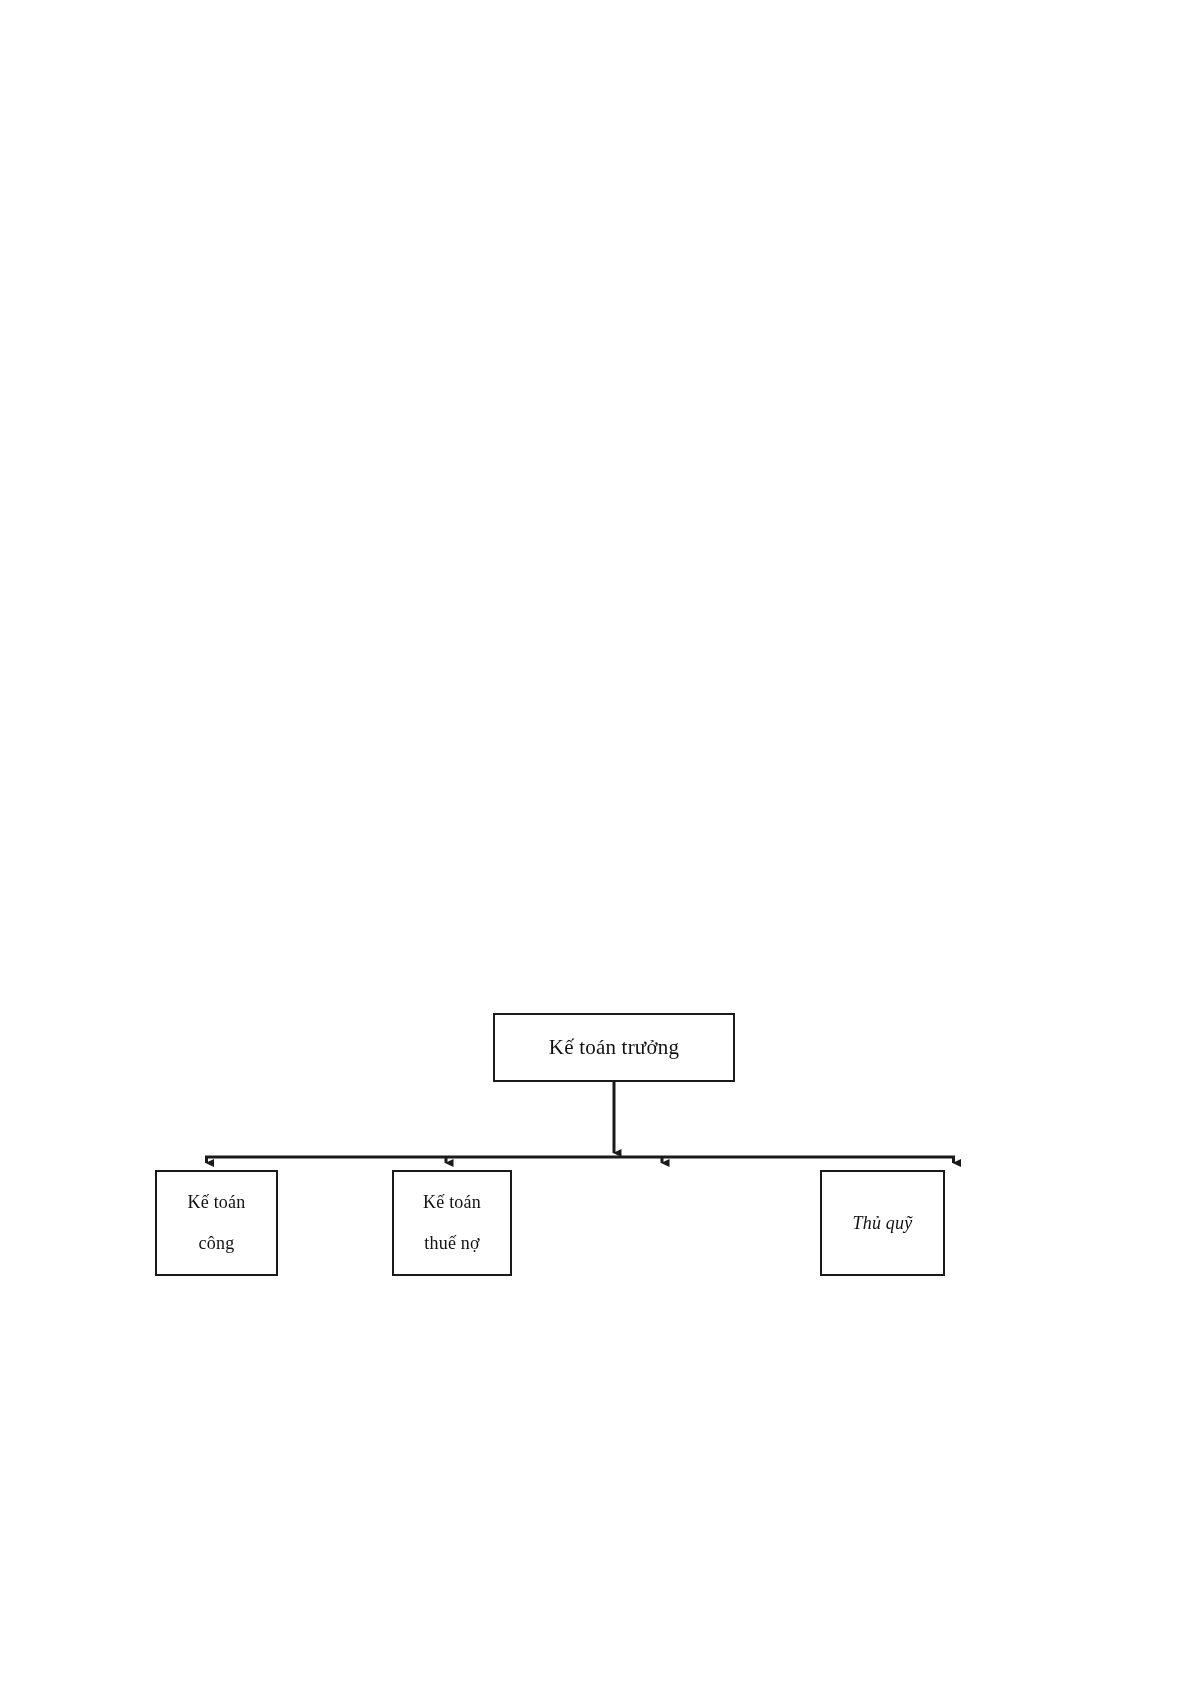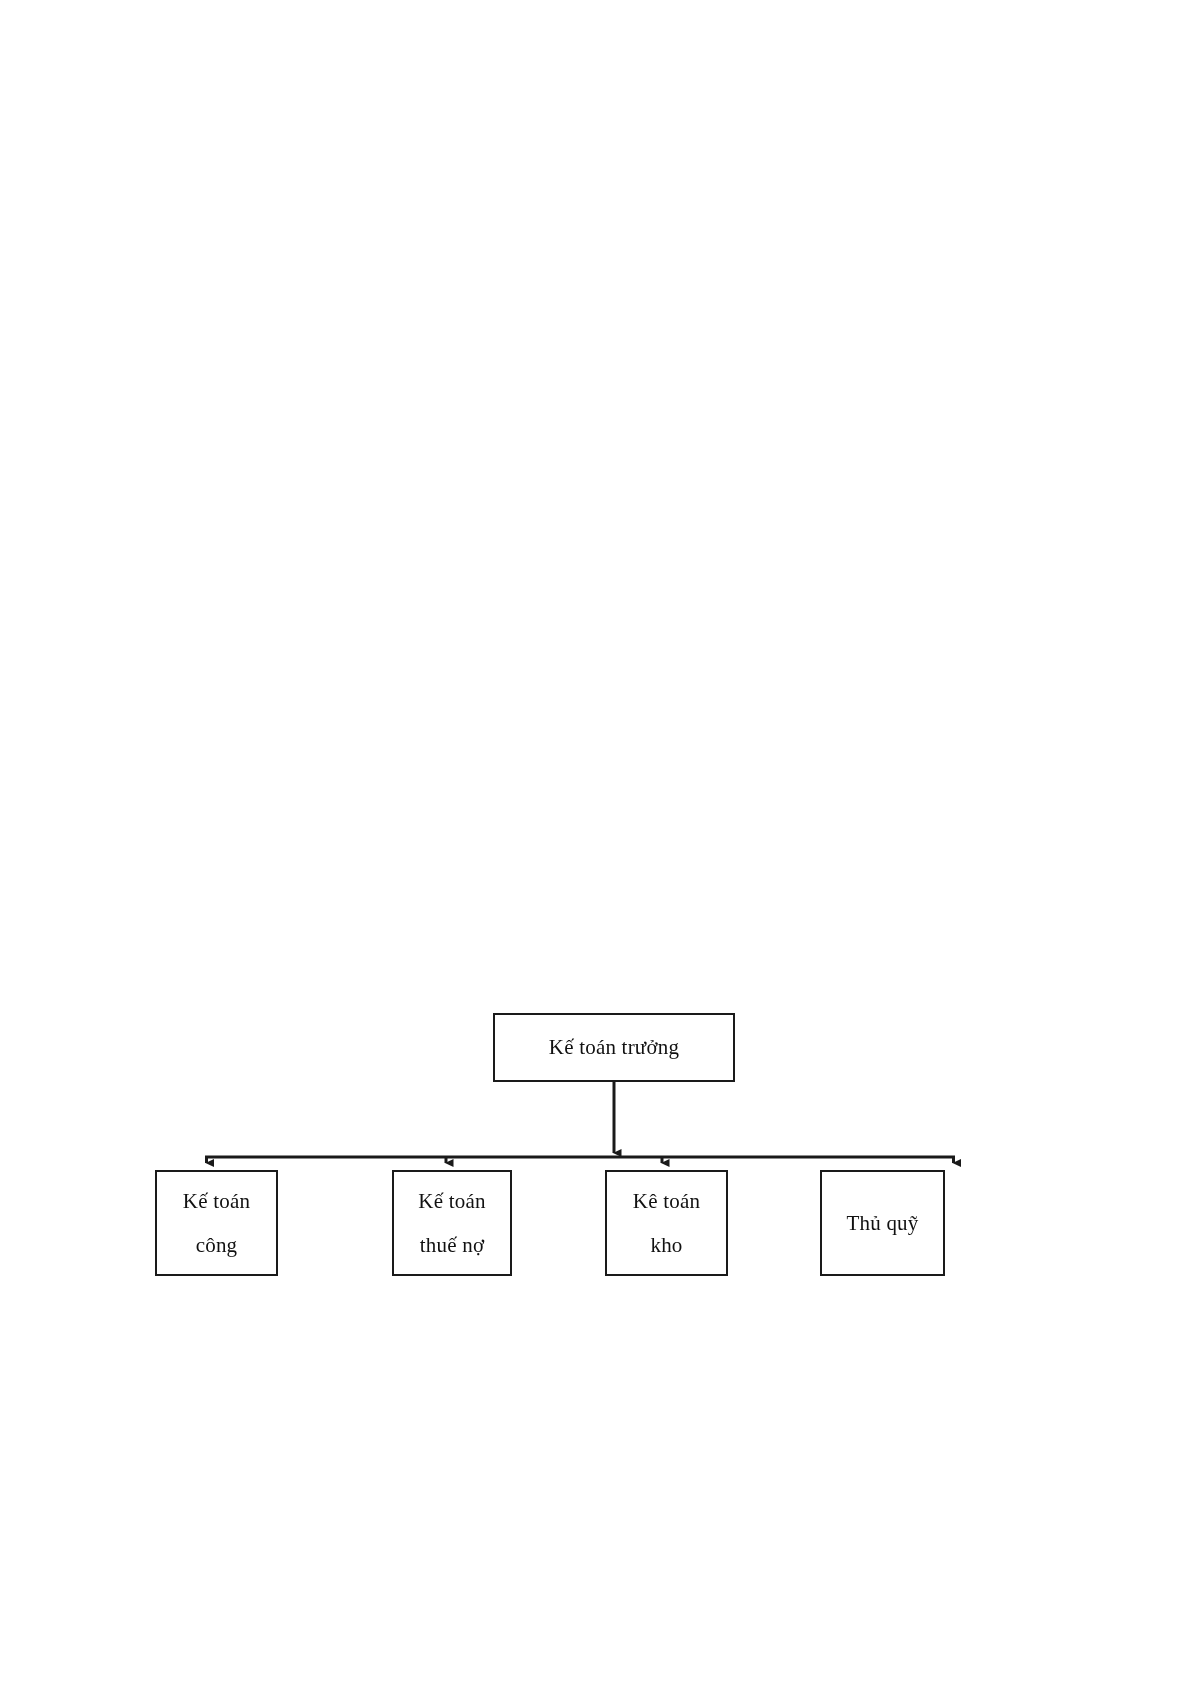--- a/index.html
+++ b/index.html
@@ -29,21 +29,21 @@
     position: absolute;
     box-sizing: border-box;
     background: #ffffff;
     border: 2px solid #1a1a1a;
     display: flex;
     flex-direction: column;
     align-items: center;
     justify-content: center;
     color: #111111;
     font-family: "Liberation Serif", "DejaVu Serif", serif;
-    font-size: 21px;
+    font-size: 18px;
     line-height: 1.05;
     letter-spacing: 0.2px;
     text-align: center;
     white-space: nowrap;
   }
   .node-line {
     display: block;
   }
   .node-line + .node-line {
     margin-top: 22px;
@@ -53,21 +53,21 @@
     left: 493px;
     top: 1013px;
     width: 242px;
     height: 69px;
     font-size: 21px;
   }
   
   #node-child-0 { left: 155px; top: 1170px; width: 123px; height: 106px; }
   #node-child-1 { left: 392px; top: 1170px; width: 120px; height: 106px; }
   #node-child-2 { left: 605px; top: 1170px; width: 123px; height: 106px; }
-  #node-child-3 { left: 820px; top: 1170px; width: 125px; height: 106px; }
+  #node-child-3 { left: 820px; top: 1170px; width: 125px; height: 106px; font-style: italic; }
 
   .connector-svg {
     position: absolute;
     left: 0;
     top: 0;
     width: 1192px;
     height: 1685px;
     pointer-events: none;
   }
 </style>
@@ -106,23 +106,19 @@
     <div class="node-box" id="node-child-0">
       <span class="node-line">Kế toán</span>
       <span class="node-line">công</span>
     </div>
 
     <div class="node-box" id="node-child-1">
       <span class="node-line">Kế toán</span>
       <span class="node-line">thuế nợ</span>
     </div>
 
-    <div class="node-box" id="node-child-2">
-      <span class="node-line">Kê toán</span>
-      <span class="node-line">kho</span>
-    </div>
 
     <div class="node-box" id="node-child-3">
       <span class="node-line">Thủ quỹ</span>
     </div>
 
   </div>
 </div>
 
 </body></html>

